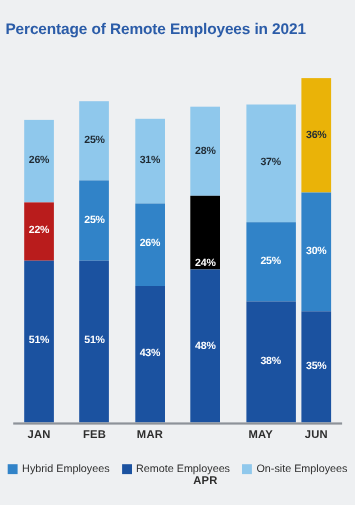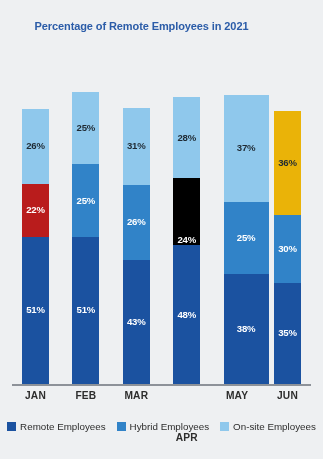--- a/index.html
+++ b/index.html
@@ -19,21 +19,21 @@
     height: 459px;
     background: #eef0f2;
     box-sizing: border-box;
   }
   #chart-title {
     position: absolute;
     top: 17px;
     left: 0;
     width: 283px;
     text-align: center;
-    font-size: 11px;
+    font-size: 14px;
     font-weight: bold;
     color: #2b5ca8;
     letter-spacing: -0.1px;
     line-height: 18px;
   }
   #chart-subtitle {
     position: absolute;
     top: 43px;
     left: 0;
     width: 323px;
@@ -180,39 +180,39 @@
           <span class="seg-label">25%</span>
         </div>
         <div class="bar-segment seg-remote" style="height: 109.82px; background: rgb(27, 82, 160);">
           <span class="seg-label">38%</span>
         </div>
       </div>
       <div class="bar-column" style="left: 274px; width: 27px;">
         <div class="bar-segment seg-onsite" style="height: 104.04px; background: #eab308;">
           <span class="seg-label">36%</span>
         </div>
-        <div class="bar-segment seg-hybrid" style="height: 68px; background: rgb(49, 131, 200);">
+        <div class="bar-segment seg-hybrid" style="height: 108px; background: rgb(49, 131, 200);">
           <span class="seg-label">30%</span>
         </div>
         <div class="bar-segment seg-remote" style="height: 101.15px; background: rgb(27, 82, 160);">
           <span class="seg-label">35%</span>
         </div>
       </div>
     </div>
 
   <div id="axis-line"></div>
 
   <div id="legend">
+      <div class="legend-item">
+        <span class="legend-swatch" style="background: rgb(49, 131, 200);"></span>
+        <span class="legend-label">Hybrid Employees</span>
+      </div>
       <div class="legend-item">
         <span class="legend-swatch" style="background: rgb(27, 82, 160);"></span>
         <span class="legend-label">Remote Employees</span>
-      </div>
-      <div class="legend-item">
-        <span class="legend-swatch" style="background: rgb(49, 131, 200);"></span>
-        <span class="legend-label">Hybrid Employees</span>
       </div>
       <div class="legend-item">
         <span class="legend-swatch" style="background: rgb(143, 200, 236);"></span>
         <span class="legend-label">On-site Employees</span>
       </div>
     </div>
 
 <div class="axis-label" style="left: 12.5px;">JAN</div>
     <div class="axis-label" style="left: 62.9px;">FEB</div>
     <div class="axis-label" style="left: 113.3px;">MAR</div>

